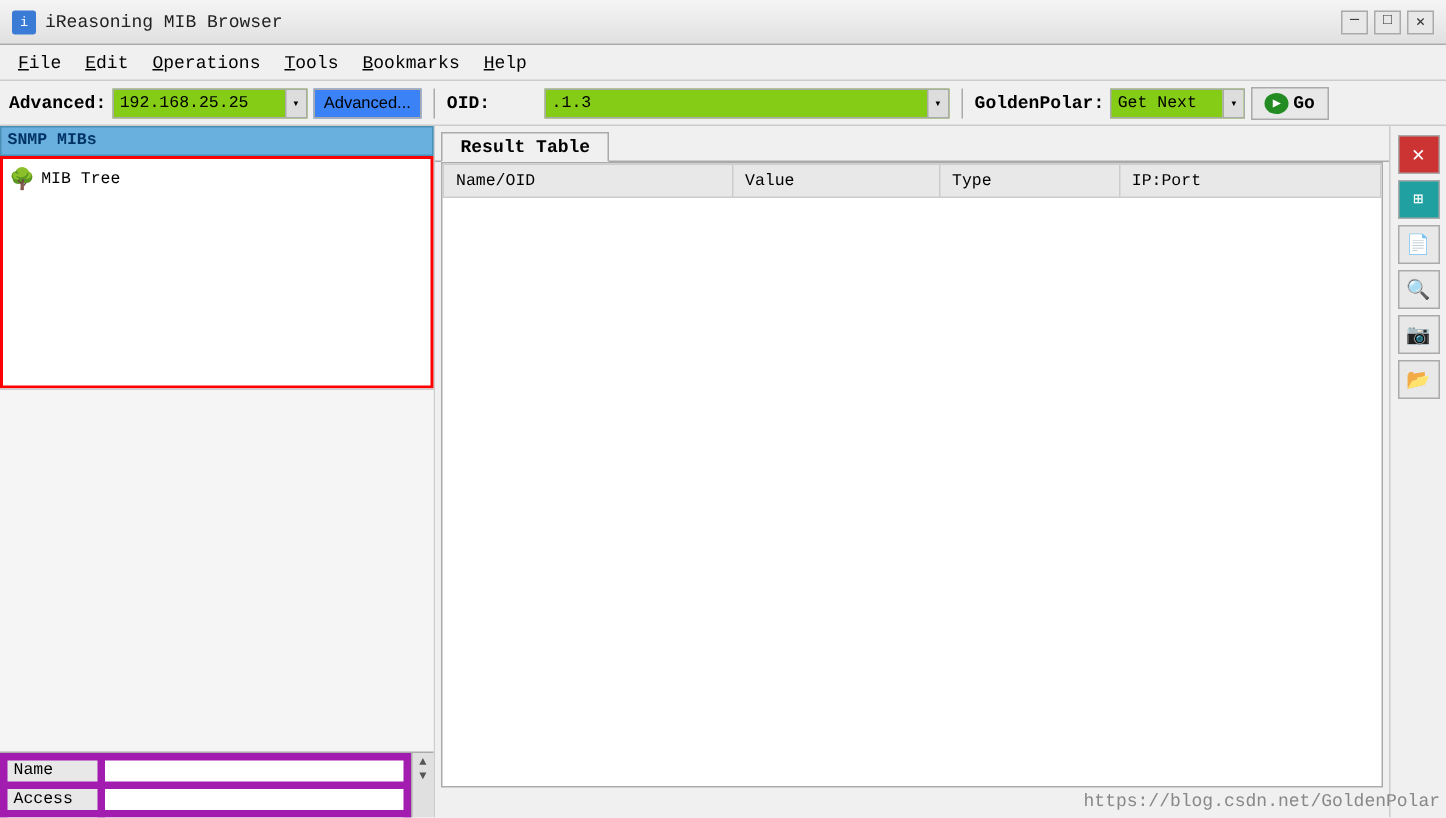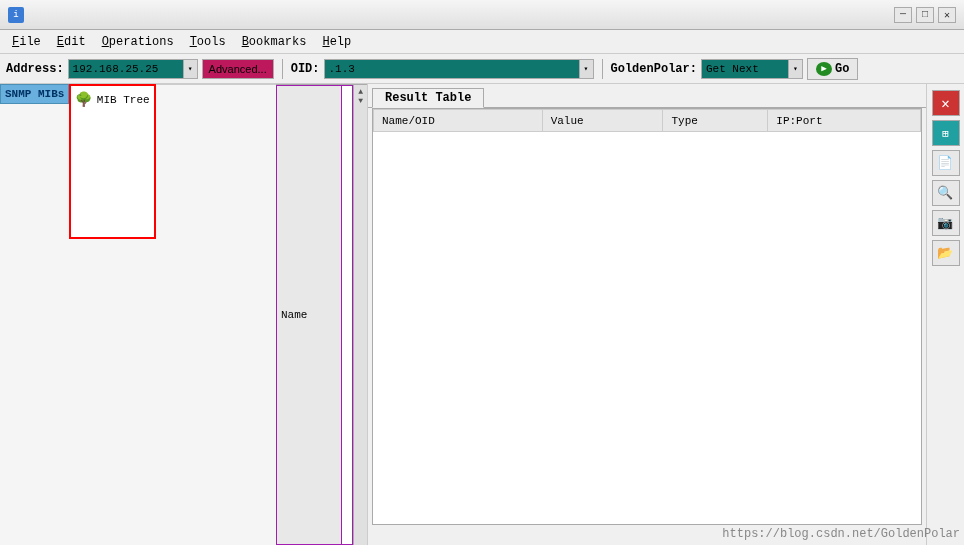--- a/index.html
+++ b/index.html
@@ -85,21 +85,21 @@
       padding: 0 6px;
       gap: 4px;
     }
     .toolbar-label {
       font-size: 12px;
       font-weight: bold;
       color: #000;
     }
     .advanced-btn {
       border: 1px solid #aaa;
-      background: #be185d;
+      background: #3b82f6;
       height: 20px;
       font-size: 11px;
       padding: 0 6px;
       cursor: pointer;
     }
     .toolbar-sep {
       width: 1px;
       height: 20px;
       background: #aaa;
       margin: 0 4px;
@@ -126,23 +126,23 @@
     }
 
     
     .main-layout {
       display: flex;
       height: calc(545px - 30px - 24px - 30px);
     }
 
     
     .left-panel {
-      width: 368px;
-      display: flex;
-      flex-direction: row;
+      width: 290px;
+      display: flex;
+      flex-direction: column;
       border-right: 1px solid #ccc;
       background: #f5f5f5;
     }
 
     
     .snmp-mibs-header {
       background: #6ab0de;
       border: 1px solid #4a8fb5;
       color: #003366;
       font-weight: bold;
@@ -177,21 +177,21 @@
     }
 
     
     .properties-table {
       width: 100%;
       border-collapse: collapse;
       font-size: 11px;
       border-top: 1px solid #aaa;
     }
     .properties-table td {
-      border: 1px solid #a21caf;
+      border: 5px solid #a21caf;
       padding: 1px 4px;
       height: 16px;
     }
     .prop-name {
       background: #e8e8e8;
       font-weight: normal;
       width: 65px;
       color: #000;
     }
     .prop-value {
@@ -288,21 +288,21 @@
       right: 4px;
       font-size: 12px;
       color: #888;
     }
 
     
     .combo-display {
       display: flex;
       align-items: center;
       border: 1px solid #aaa;
-      background: #0f766e;
+      background: #84cc16;
       height: 20px;
     }
     .combo-text {
       padding: 0 4px;
       font-size: 11px;
       flex: 1;
     }
     .combo-btn {
       width: 14px;
       height: 18px;
@@ -321,53 +321,54 @@
     }
   </style>
 </head>
 <body>
 
 <div class="title-bar">
   <div class="title-bar-left">
     <div class="title-bar-icon">
       <span>i</span>
     </div>
+    <span class="title-bar-title">iReasoning MIB Browser</span>
   </div>
   <div class="title-bar-controls">
     <div class="title-btn">─</div>
     <div class="title-btn">□</div>
     <div class="title-btn">✕</div>
   </div>
 </div>
 
 <div class="menu-bar">
   <div class="menu-item"><span>F</span>ile</div>
   <div class="menu-item"><span>E</span>dit</div>
   <div class="menu-item"><span>O</span>perations</div>
   <div class="menu-item"><span>T</span>ools</div>
   <div class="menu-item"><span>B</span>ookmarks</div>
   <div class="menu-item"><span>H</span>elp</div>
 </div>
 
 <div class="toolbar">
-  <span class="toolbar-label">Address:</span>
+  <span class="toolbar-label">Advanced:</span>
   <div class="combo-display" style="width:130px;">
     <span class="combo-text">192.168.25.25</span>
     <div class="combo-btn">▾</div>
   </div>
   <button class="advanced-btn">Advanced...</button>
   <div class="toolbar-sep"></div>
   <span class="toolbar-label">OID:</span>
-  <div class="combo-display" style="width:270px;">
+  <div class="combo-display" style="width:270px;margin-left:32px;">
     <span class="combo-text">.1.3</span>
     <div class="combo-btn">▾</div>
   </div>
   <div class="toolbar-sep"></div>
   <span class="toolbar-label">GoldenPolar:</span>
-  <div class="combo-display" style="width:102px;">
+  <div class="combo-display" style="width:90px;">
     <span class="combo-text">Get Next</span>
     <div class="combo-btn">▾</div>
   </div>
   <div class="go-btn">
     <div class="go-icon">▶</div>
     <span>Go</span>
   </div>
 </div>
 
 <div class="main-layout">
@@ -380,20 +381,24 @@
         <span>MIB Tree</span>
       </div>
     </div>
     <div class="mib-lower-area"></div>
 
     <div style="display:flex; border-top:1px solid #aaa;">
       <table class="properties-table" id="props-table">
         <tbody>
             <tr>
               <td class="prop-name">Name</td>
+              <td class="prop-value"></td>
+            </tr>
+            <tr>
+              <td class="prop-name">Access</td>
               <td class="prop-value"></td>
             </tr>
           </tbody>
       </table>
       <div class="prop-scroll">
         <div style="font-size:8px; text-align:center; color:#555; margin-top:2px;">▲</div>
         <div style="flex:1"></div>
         <div style="font-size:8px; text-align:center; color:#555; margin-bottom:2px;">▼</div>
       </div>
     </div>

